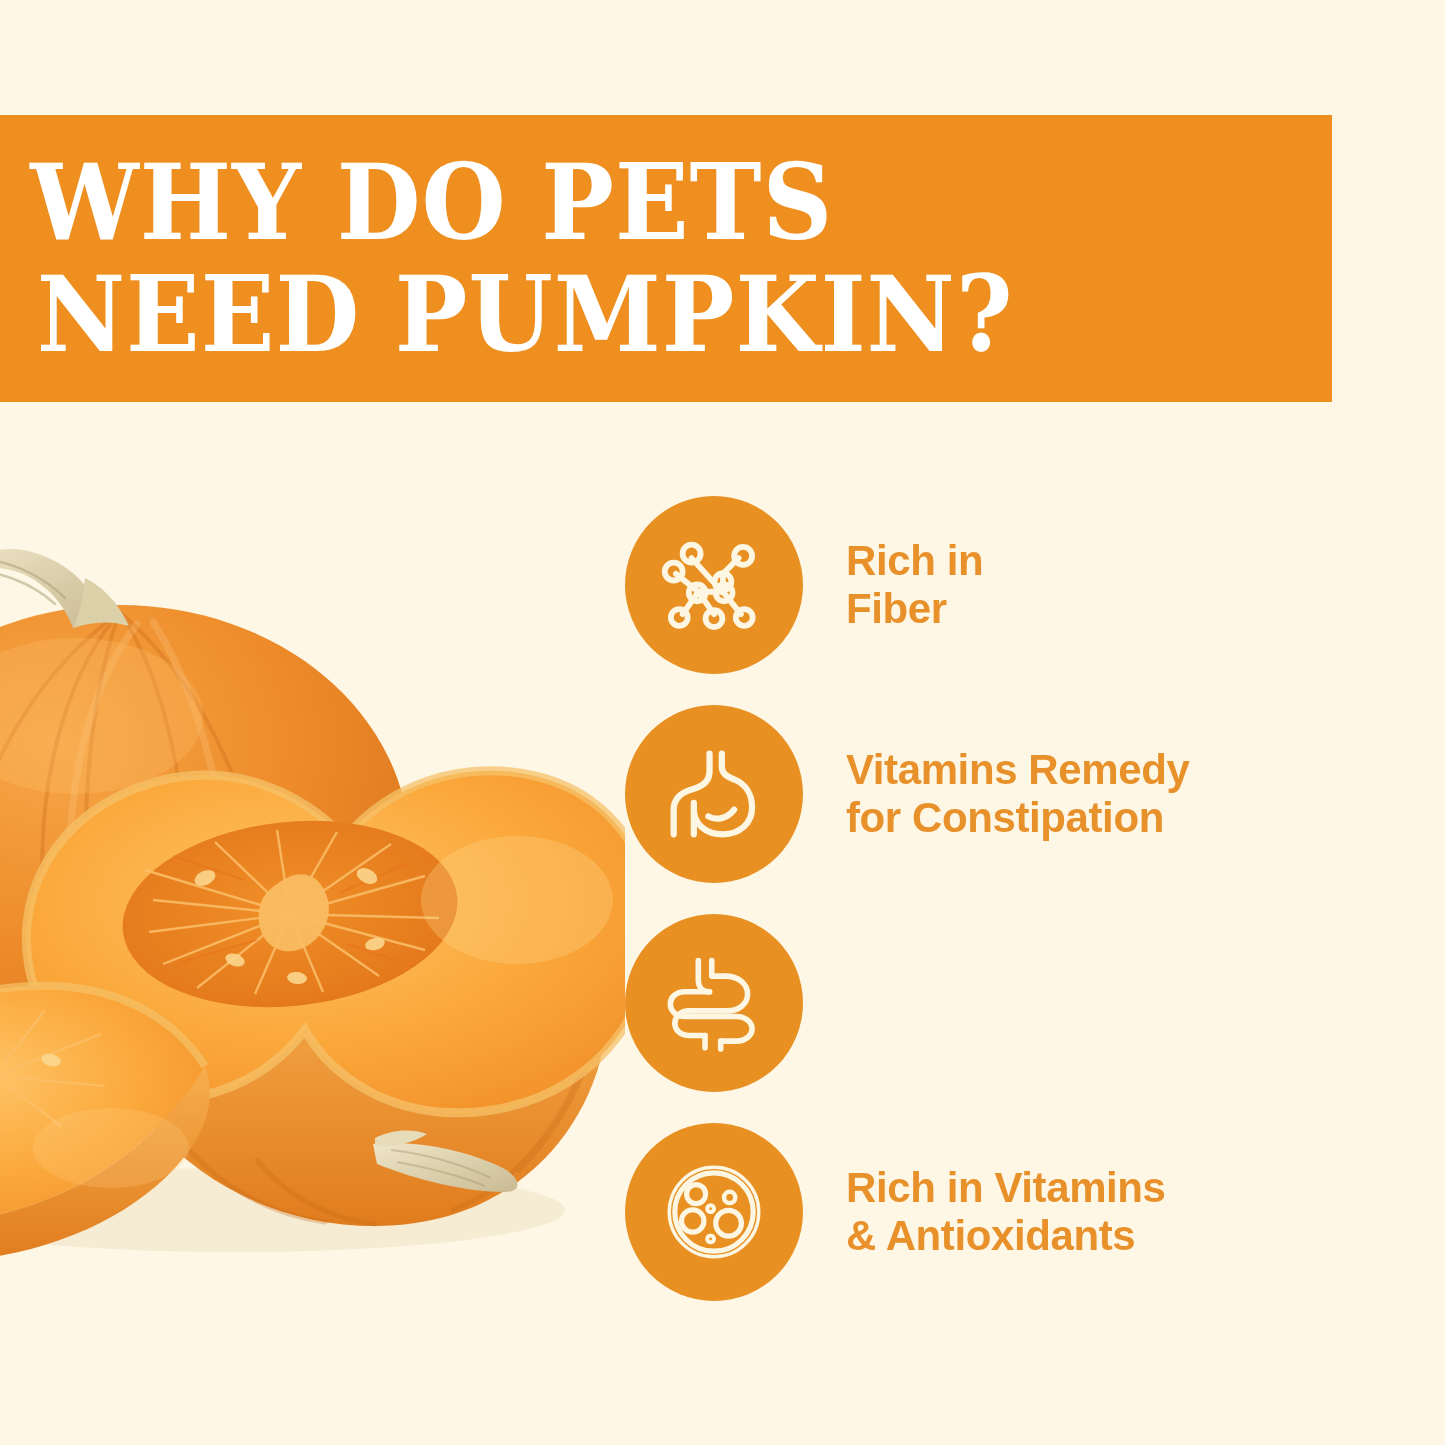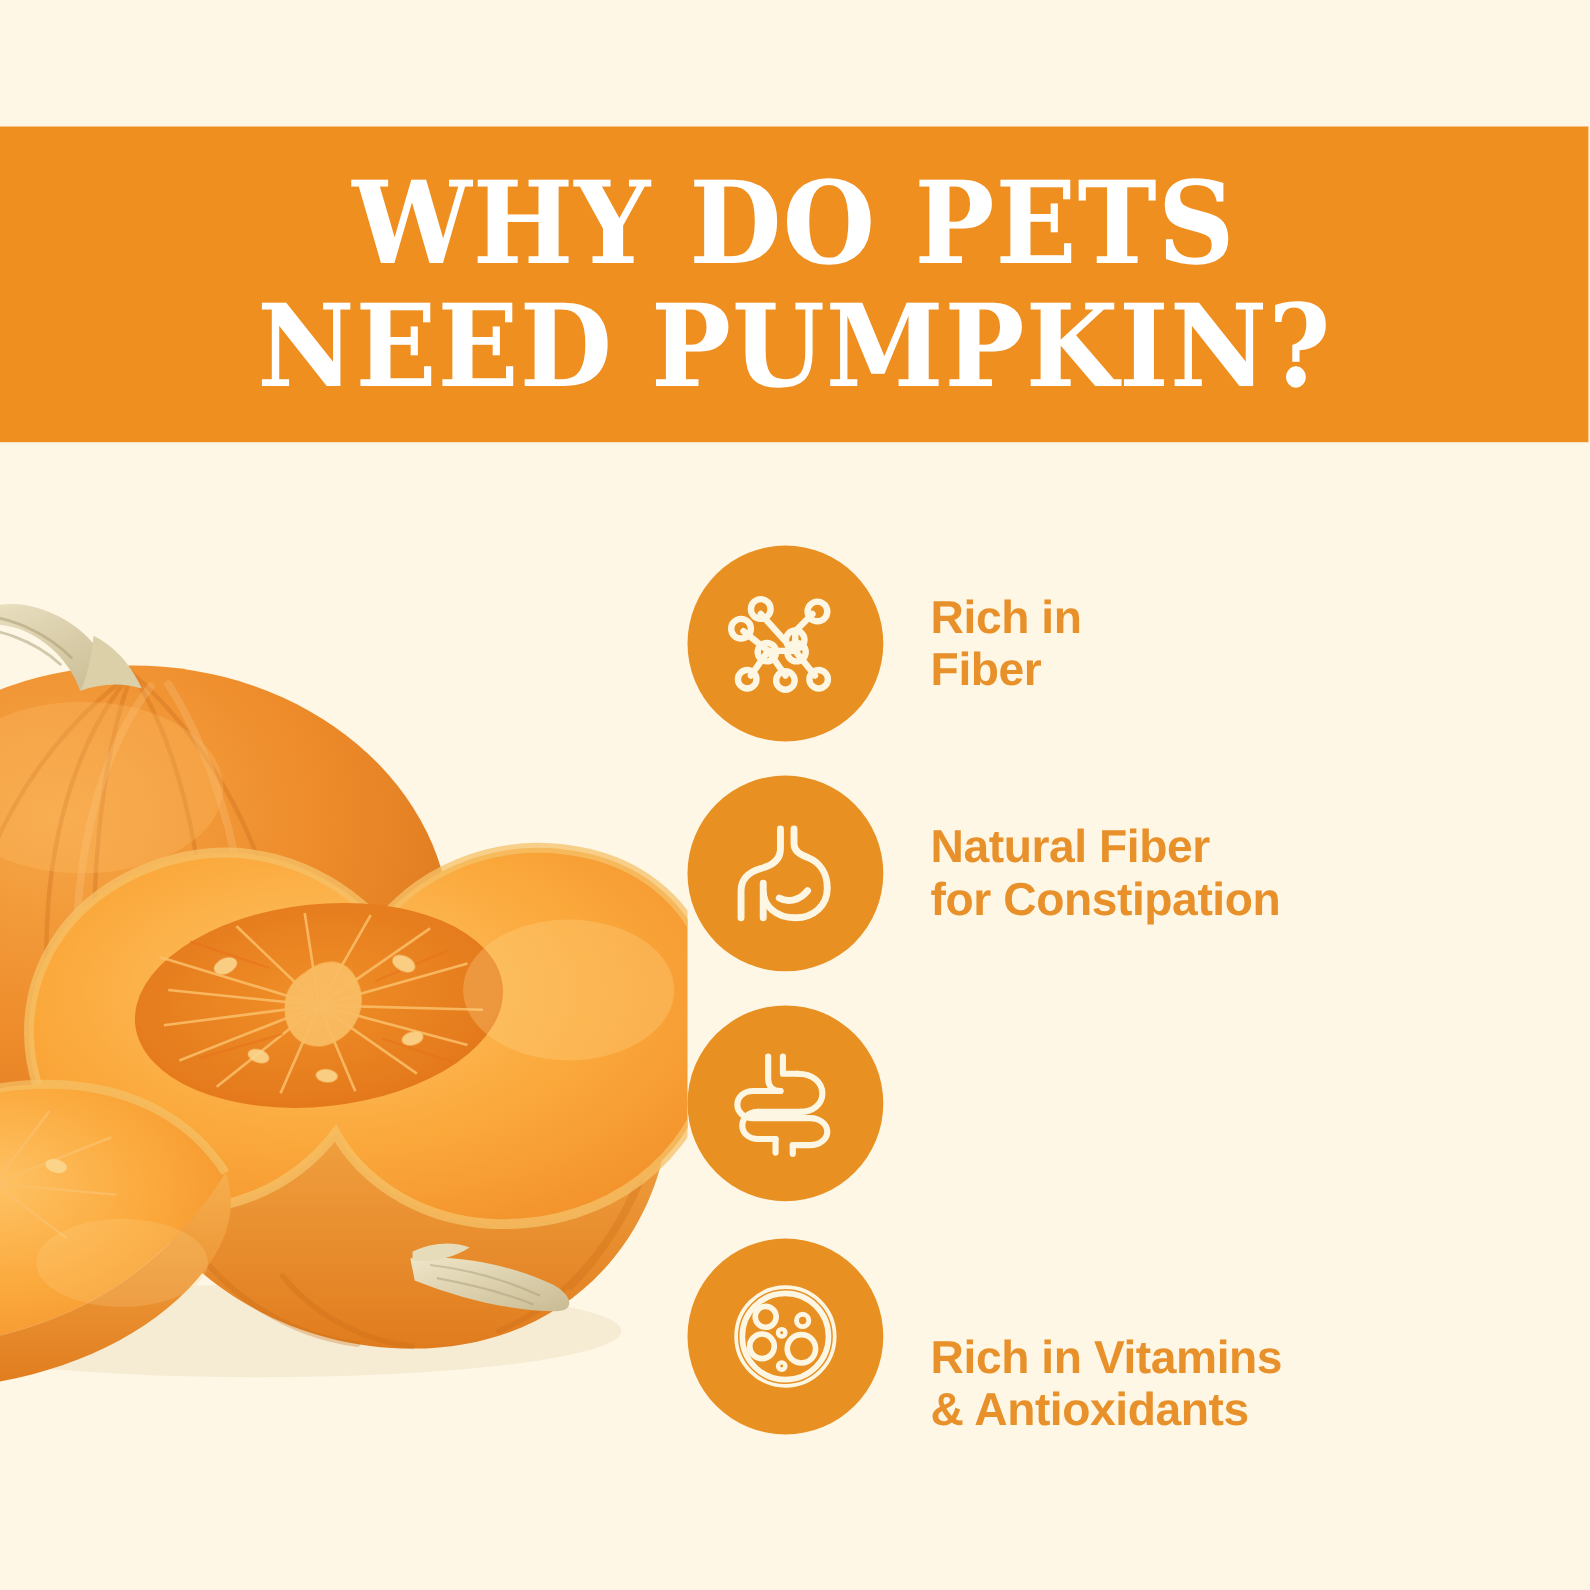--- a/index.html
+++ b/index.html
@@ -22,26 +22,26 @@
     height: 1445px;
     background: #FEF7E6;
     overflow: hidden;
   }
 
   
   .banner {
     position: absolute;
     left: 0;
     top: 115px;
-    width: 1444px;
+    width: 1332px;
     height: 287px;
     background: #EE8F20;
     display: flex;
     flex-direction: column;
-    align-items: center;
+    align-items: flex-start;
     justify-content: center;
   }
   .banner-title-line {
     color: #FFFFFF;
     font-family: "DejaVu Serif", serif;
     font-weight: bold;
     font-size: 104px;
     line-height: 1.07;
     letter-spacing: 1px;
     text-align: center;
@@ -66,21 +66,21 @@
     left: 625px;
     top: 492px;
     width: 790px;
   }
   .benefit-row {
     display: flex;
     align-items: center;
     height: 185px;
     margin-bottom: 24px;
   }
-  .benefit-row:last-child { margin-bottom: 0; align-items: flex-end; }
+  .benefit-row:last-child { margin-bottom: 0; }
 
   .icon-circle {
     flex: 0 0 auto;
     width: 178px;
     height: 178px;
     border-radius: 50%;
     background: #E89022;
     display: flex;
     align-items: center;
     justify-content: center;
@@ -317,21 +317,21 @@
         <svg viewBox="0 0 100 100" fill="none" stroke="#FDF6E3" stroke-width="5.6" stroke-linecap="round" stroke-linejoin="round">
 
           <path d="M46 14 L46 30 C46 40 38 44 30 46 C20 49 14 55 14 64 L14 86"></path>
           <path d="M57 14 L57 26 C57 32 62 35 68 37 C78 41 84 50 84 62
                    C84 76 73 86 58 86 C42 86 32 76 32 64 L32 58"></path>
           <path d="M32 86 L32 66"></path>
 
           <path d="M45 70 C52 74 62 72 68 64"></path>
         </svg>
       </div>
-      <div class="benefit-label">Natural Fiber
+      <div class="benefit-label">Vitamins Remedy
 for Constipation</div>
     </div>
 
     <div class="benefit-row">
       <div class="icon-circle">
         <svg viewBox="0 0 100 100" fill="none" stroke="#FDF6E3" stroke-width="5" stroke-linecap="round" stroke-linejoin="round">
 
           <path d="M36 12 L36 30 C36 36 40 40 46 40"></path>
           <path d="M48 12 L48 26 L60 26"></path>
 

